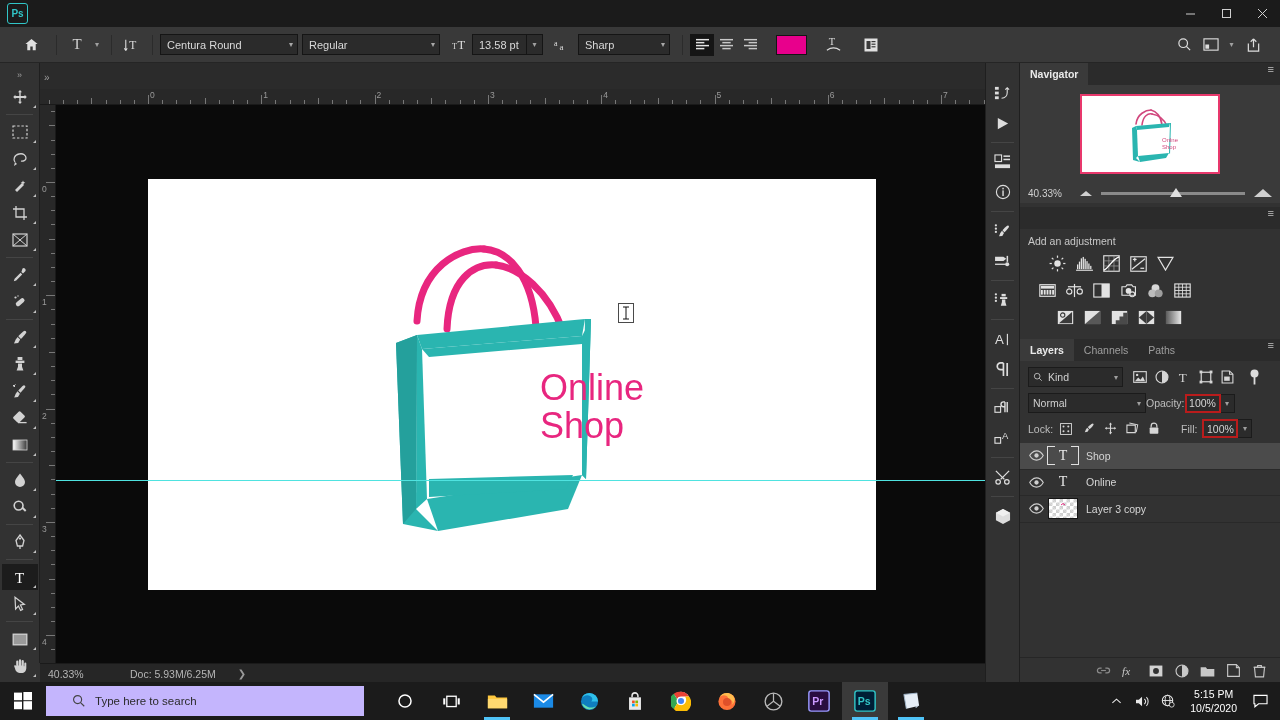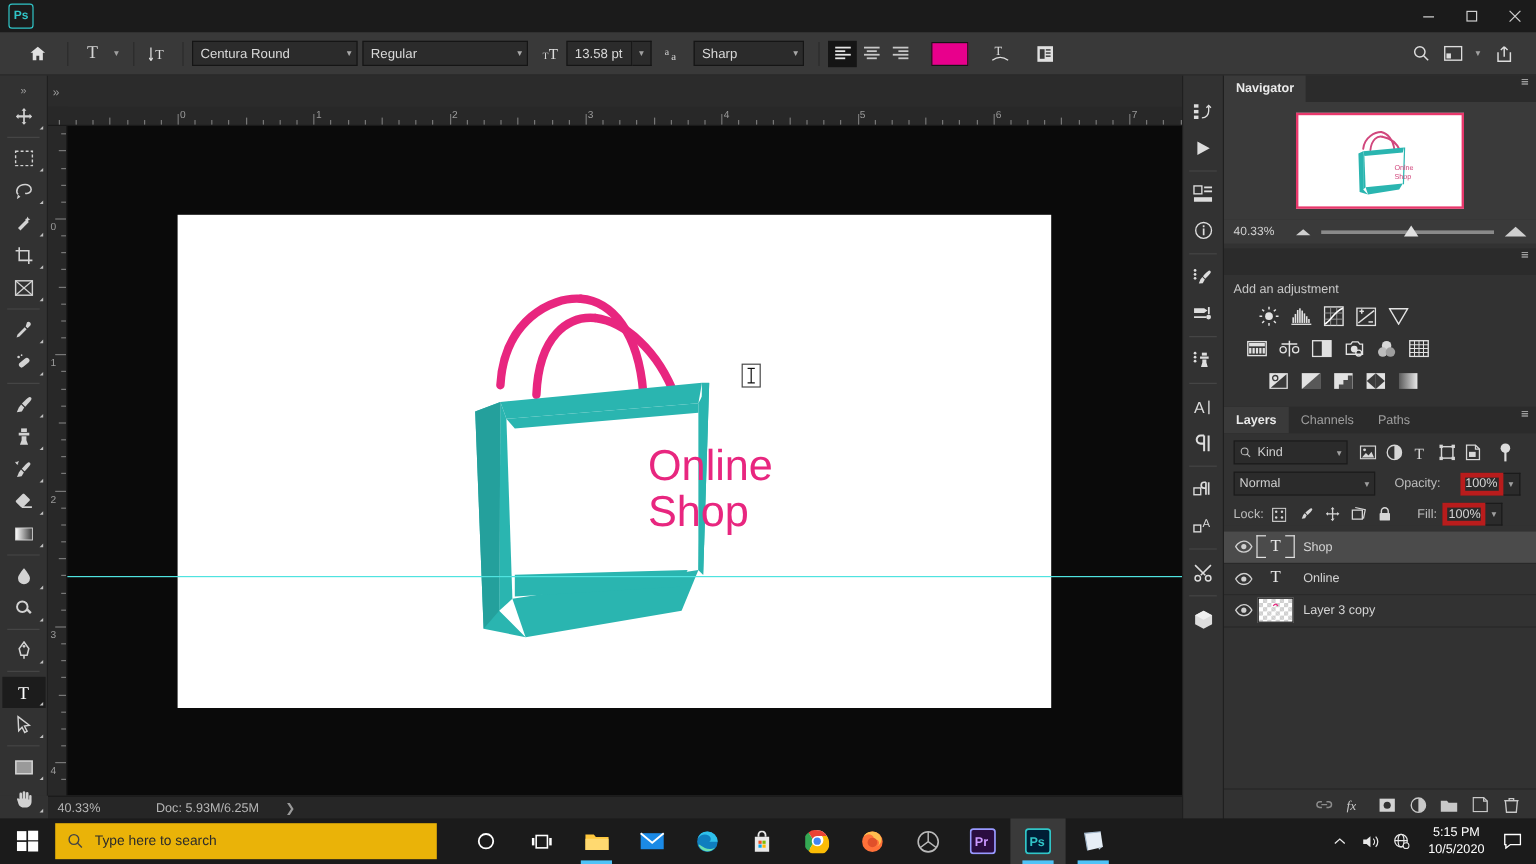--- a/index.html
+++ b/index.html
@@ -187,29 +187,29 @@
   .layers-tools {
     background: #323232; padding: 6px 8px 0;
   }
   .lt-row1 { display: flex; align-items: center; gap: 3px; margin-bottom: 6px; }
   .lt-kind {
     width: 95px; height: 20px; background: #2b2b2b; border: 1px solid #1b1b1b;
     color: #cfcfcf; font-size: 10.5px; display: flex; align-items: center; padding: 0 4px; gap: 5px;
   }
   .lt-kind .caret { margin-left: auto; font-size: 8px; color: #9f9f9f; }
   .lt-fi { width: 21px; height: 20px; display: flex; align-items: center; justify-content: center; color: #d2d2d2; }
-  .lt-row2 { display: flex; align-items: center; gap: 16px; margin-bottom: 6px; }
+  .lt-row2 { display: flex; align-items: center; gap: 0; margin-bottom: 6px; }
   .lt-blend {
     width: 118px; height: 20px; background: #2b2b2b; border: 1px solid #1b1b1b;
     color: #cfcfcf; font-size: 10.5px; display: flex; align-items: center; padding: 0 4px;
   }
   .lt-blend .caret { margin-left: auto; font-size: 8px; color: #9f9f9f; }
   .lt-lbl { color: #bdbdbd; font-size: 10.5px; }
   .lt-val {
-    width: 36px; height: 19px; background: #2b2b2b; border: 4px solid #b91c1c;
+    width: 36px; height: 19px; background: #2b2b2b; border: 2px solid #b91c1c;
     color: #d4d4d4; font-size: 10.5px; display: flex; align-items: center; justify-content: center;
   }
   .lt-valcaret {
     width: 14px; height: 19px; background: #2b2b2b; border: 1px solid #1b1b1b; border-left: none;
     color: #9f9f9f; font-size: 8px; display: flex; align-items: center; justify-content: center;
   }
   .lt-row3 { display: flex; align-items: center; gap: 5px; margin-bottom: 5px; }
   .lock-i { width: 16px; height: 17px; display: flex; align-items: center; justify-content: center; color: #d2d2d2; }
 
   .layer-list { background: #323232; }
@@ -248,22 +248,22 @@
   }
   .lf-icon { color: #c8c8c8; font-size: 12px; display: flex; align-items: center; justify-content: center; width: 17px; height: 17px; }
 
   
   .taskbar {
     position: absolute; bottom: 0; left: 0; width: 1280px; height: 38px;
     background: #1b1b1b; display: flex; align-items: center;
   }
   .start-btn { width: 46px; height: 38px; display: flex; align-items: center; justify-content: center; }
   .tb-search {
-    width: 318px; height: 30px; background: #eab308; display: flex; align-items: center;
-    padding-left: 10px; gap: 9px; color: #2b2b2b; font-size: 11.5px;
+    width: 318px; height: 30px; background: #c4b5fd; display: flex; align-items: center;
+    padding-left: 26px; gap: 9px; color: #2b2b2b; font-size: 11.5px;
   }
   .tb-icon {
     width: 46px; height: 38px; display: flex; align-items: center; justify-content: center; position: relative;
   }
   .tb-icon.running::after {
     content: ''; position: absolute; bottom: 0; left: 10px; width: 26px; height: 3px; background: #4fc3f7;
   }
   .tb-icon.active { background: #3a3a3a; }
   .tray { margin-left: auto; display: flex; align-items: center; gap: 0px; padding-right: 6px; }
   .tray-i { width: 26px; height: 38px; display: flex; align-items: center; justify-content: center; color: #e8e8e8; font-size: 12px; }

